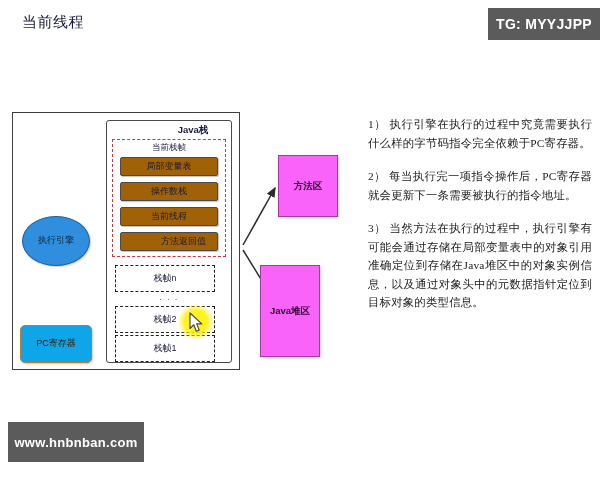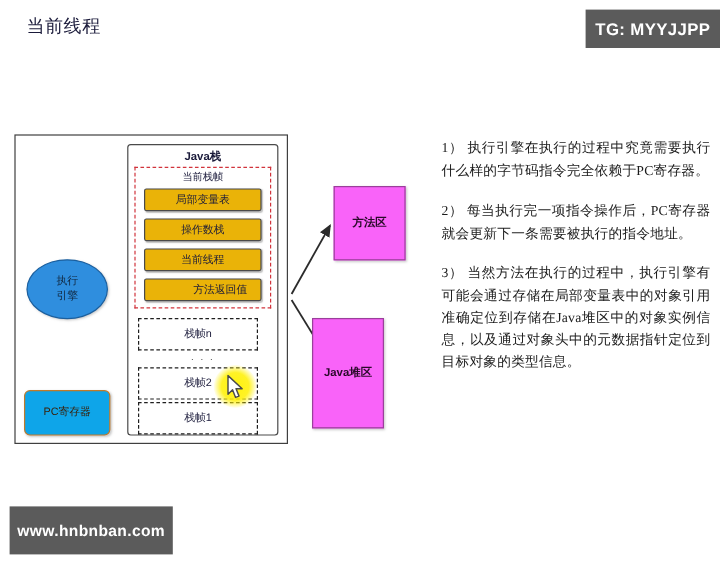--- a/index.html
+++ b/index.html
@@ -107,20 +107,21 @@
   }
   #java-stack-label {
     position: absolute;
     left: 106px;
     top: 124px;
     width: 126px;
     text-align: center;
     font-size: 9.5px;
     font-weight: bold;
     color: #1a1a3a;
+    padding-left: 24px;
   }
 
   
   #current-frame-box {
     left: 112px;
     top: 139px;
     width: 114px;
     height: 118px;
     border: 1.6px dashed #d1343c;
     background: transparent;
@@ -134,21 +135,21 @@
     width: 114px;
     text-align: center;
     font-size: 8.5px;
     color: #1a1a3a;
   }
 
   .cyan-box {
     width: 98px;
     height: 19px;
     left: 120px;
-    background: #eab308;
+    background: #a16207;
     border: 1.2px solid #4a4a4a;
     border-radius: 2px;
     font-size: 9px;
     color: #1a1a3a;
     box-shadow: 1px 1px 1px rgba(120,120,120,0.45);
   }
   #box-local-vars   { top: 157px; }
   #box-operand      { top: 182px; }
   #box-dynamic-link { top: 207px; }
   #box-return-value { top: 232px; padding-left: 29px; }
@@ -180,21 +181,20 @@
   #exec-engine {
     left: 22px;
     top: 216px;
     width: 68px;
     height: 50px;
     background: #2f8ede;
     border: 1.2px solid #1b5f9e;
     border-radius: 50%;
     font-size: 9px;
     color: #10263d;
-    flex-direction: column;
     box-shadow: 1px 1px 2px rgba(120,120,120,0.4);
   }
   #exec-engine span { display: block; line-height: 1.3; }
 
   
   #pc-register {
     left: 20px;
     top: 325px;
     width: 72px;
     height: 38px;

